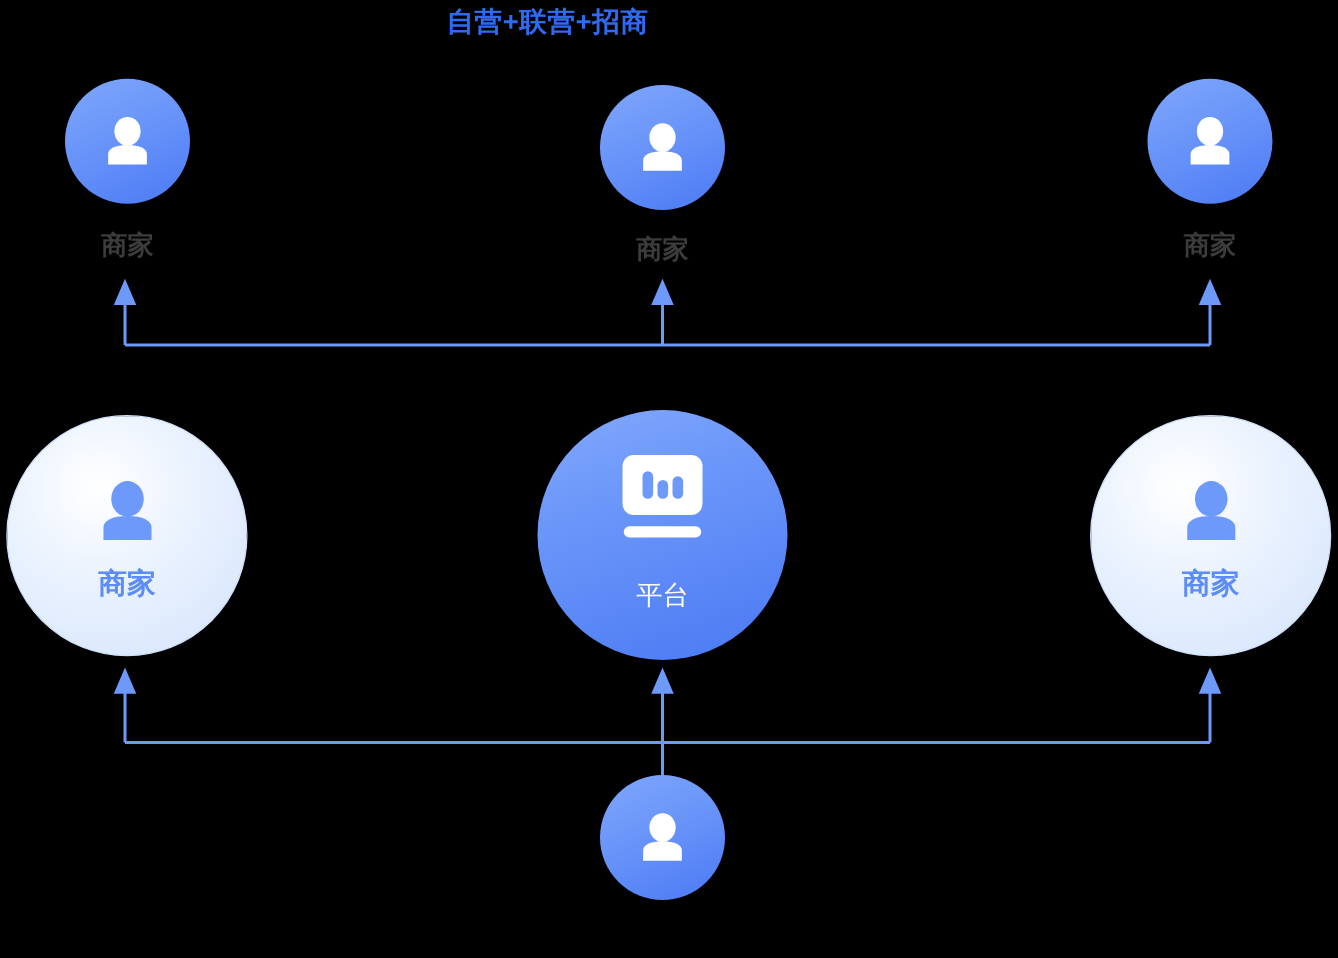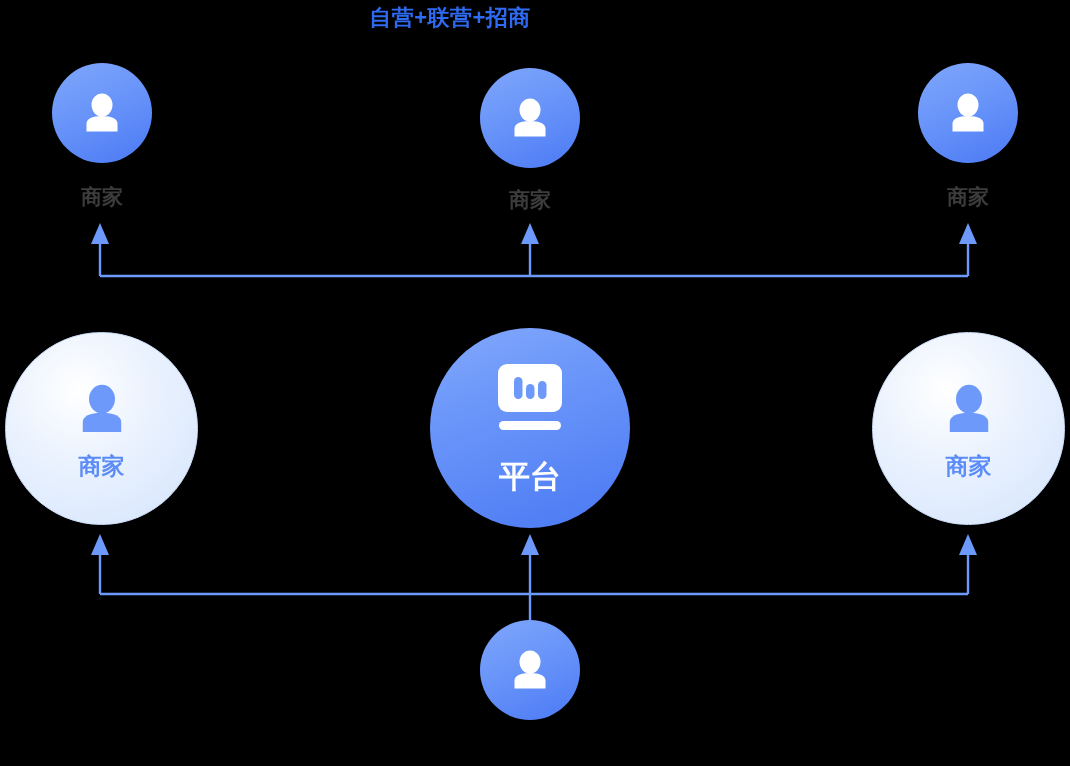--- a/index.html
+++ b/index.html
@@ -12,21 +12,21 @@
     width: 1070px;
     height: 766px;
     background: #000000;
     overflow: hidden;
     font-family: "Liberation Sans", "DejaVu Sans", sans-serif;
   }
 
   
   .diagram-title {
     position: absolute;
-    left: 16px;
+    left: 4px;
     top: 2px;
     width: 868px;
     text-align: center;
     font-size: 22px;
     font-weight: bold;
     color: #2f6bf2;
     letter-spacing: 0.5px;
     line-height: 32px;
     white-space: nowrap;
   }
@@ -59,22 +59,22 @@
     position: absolute;
     width: 220px;
     text-align: center;
     font-size: 21px;
     font-weight: bold;
     color: #3c3c3c;
     line-height: 28px;
     white-space: nowrap;
   }
   .label-inside-white {
-    font-size: 31px;
-    font-weight: bold;
+    font-size: 21px;
+    font-weight: normal;
     color: #ffffff;
     line-height: 30px;
     margin-top: 28px;
     white-space: nowrap;
   }
   .label-inside-blue {
     font-size: 23px;
     font-weight: bold;
     color: #5b8cf7;
     line-height: 28px;

